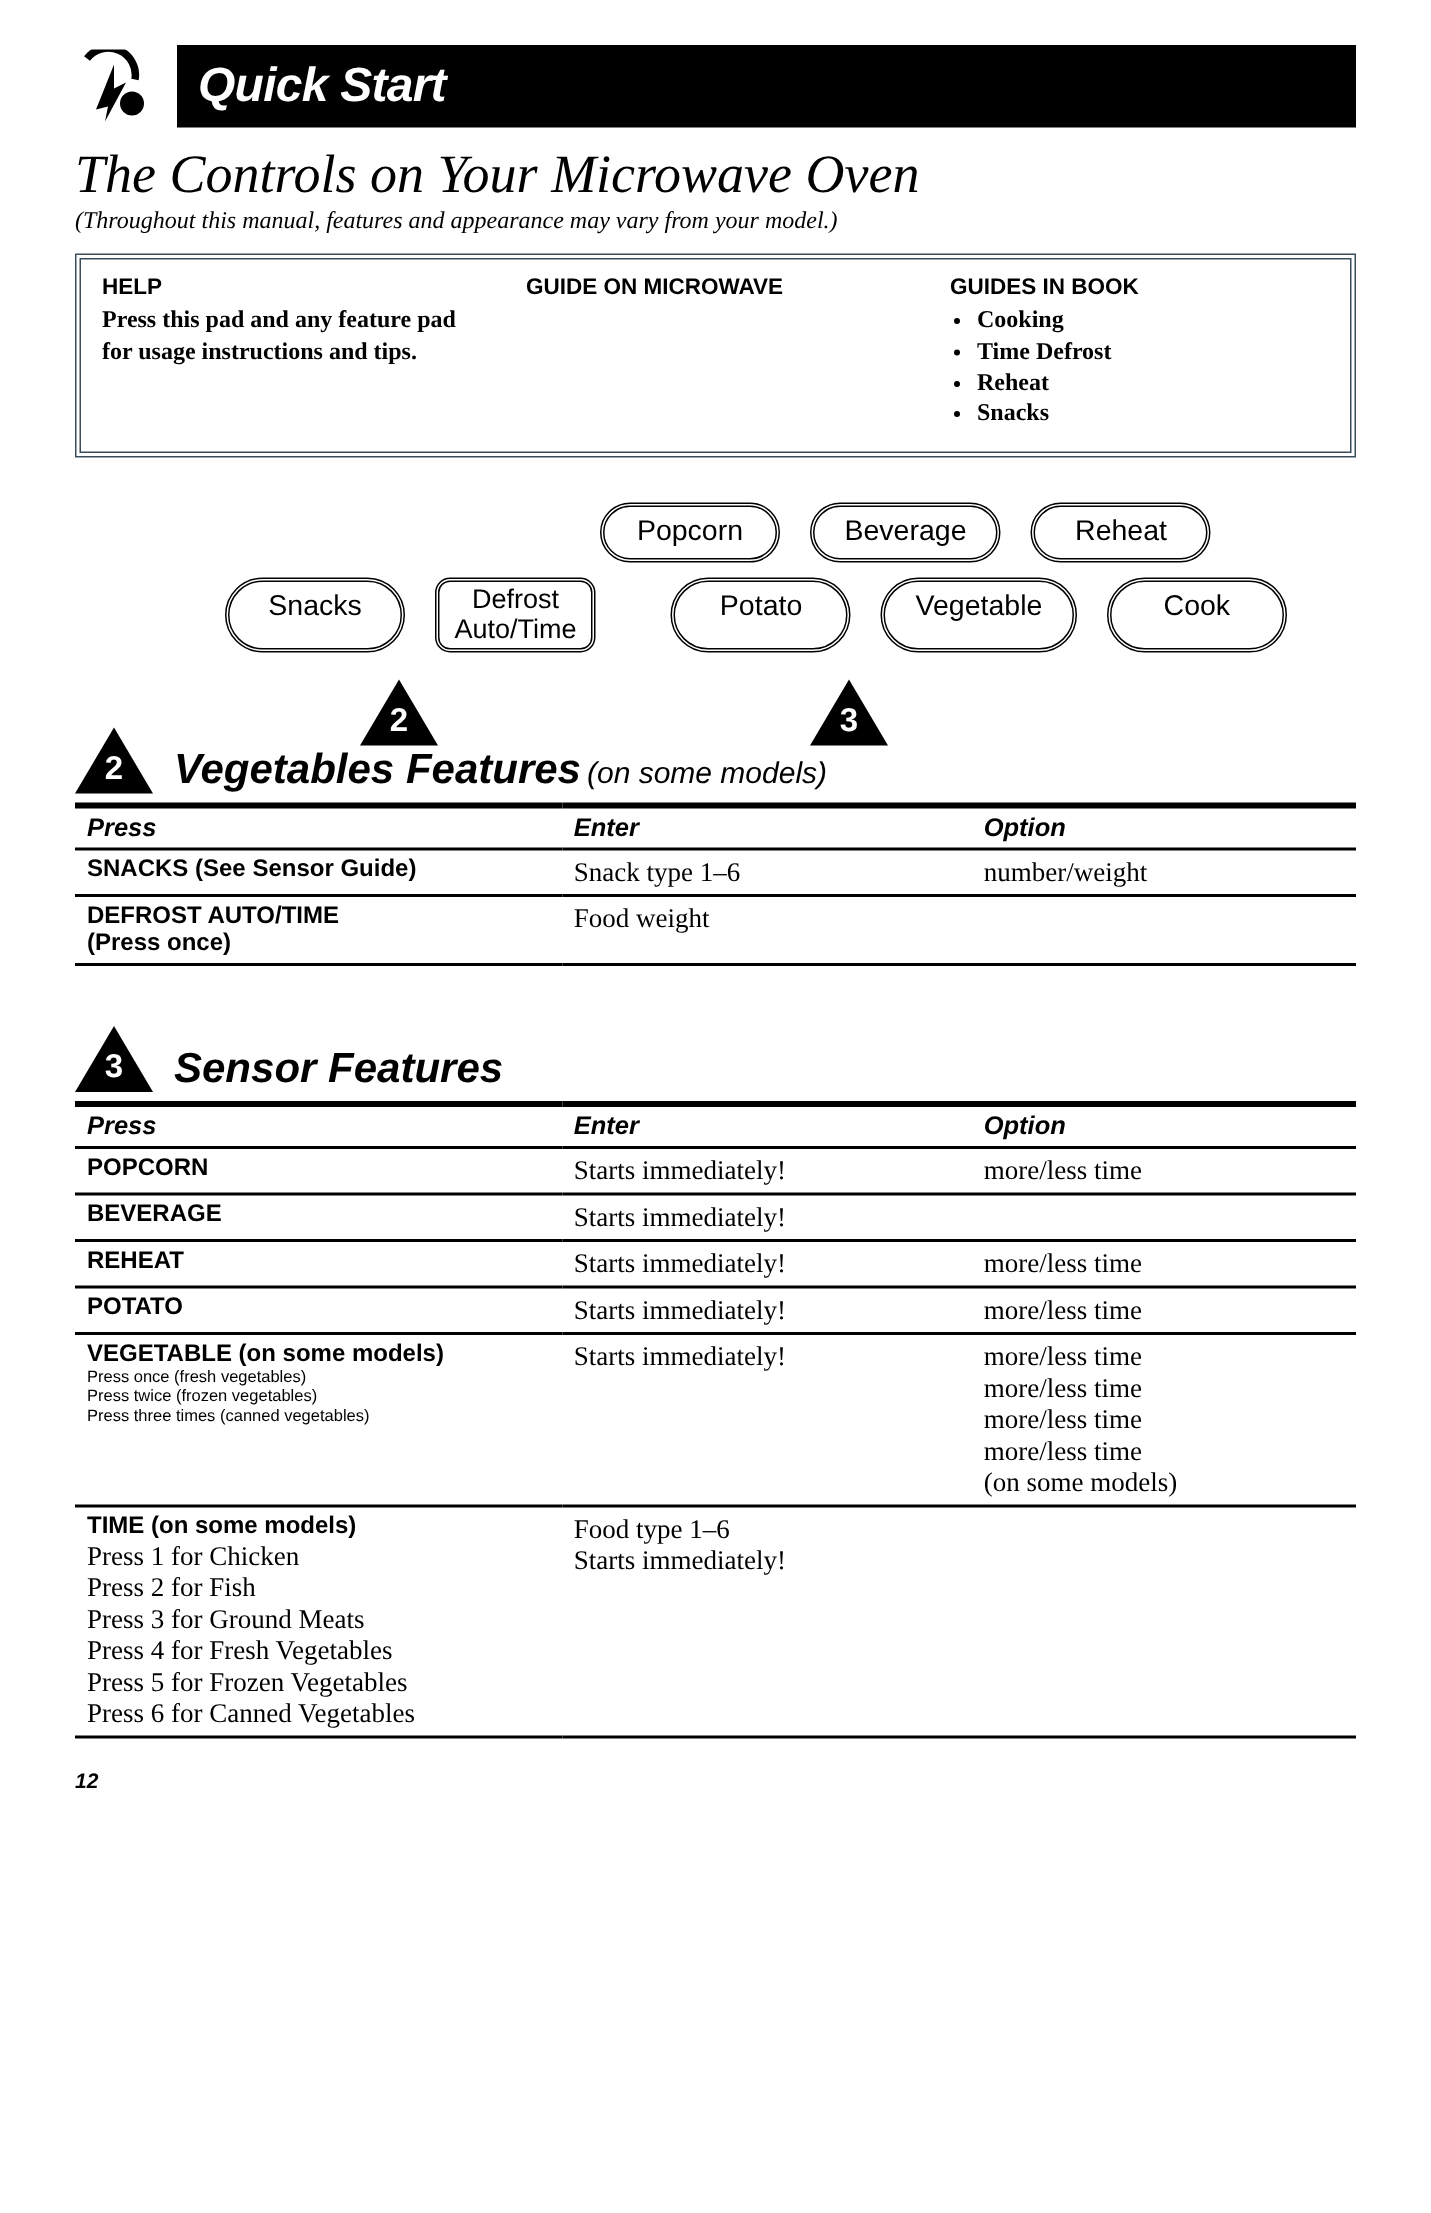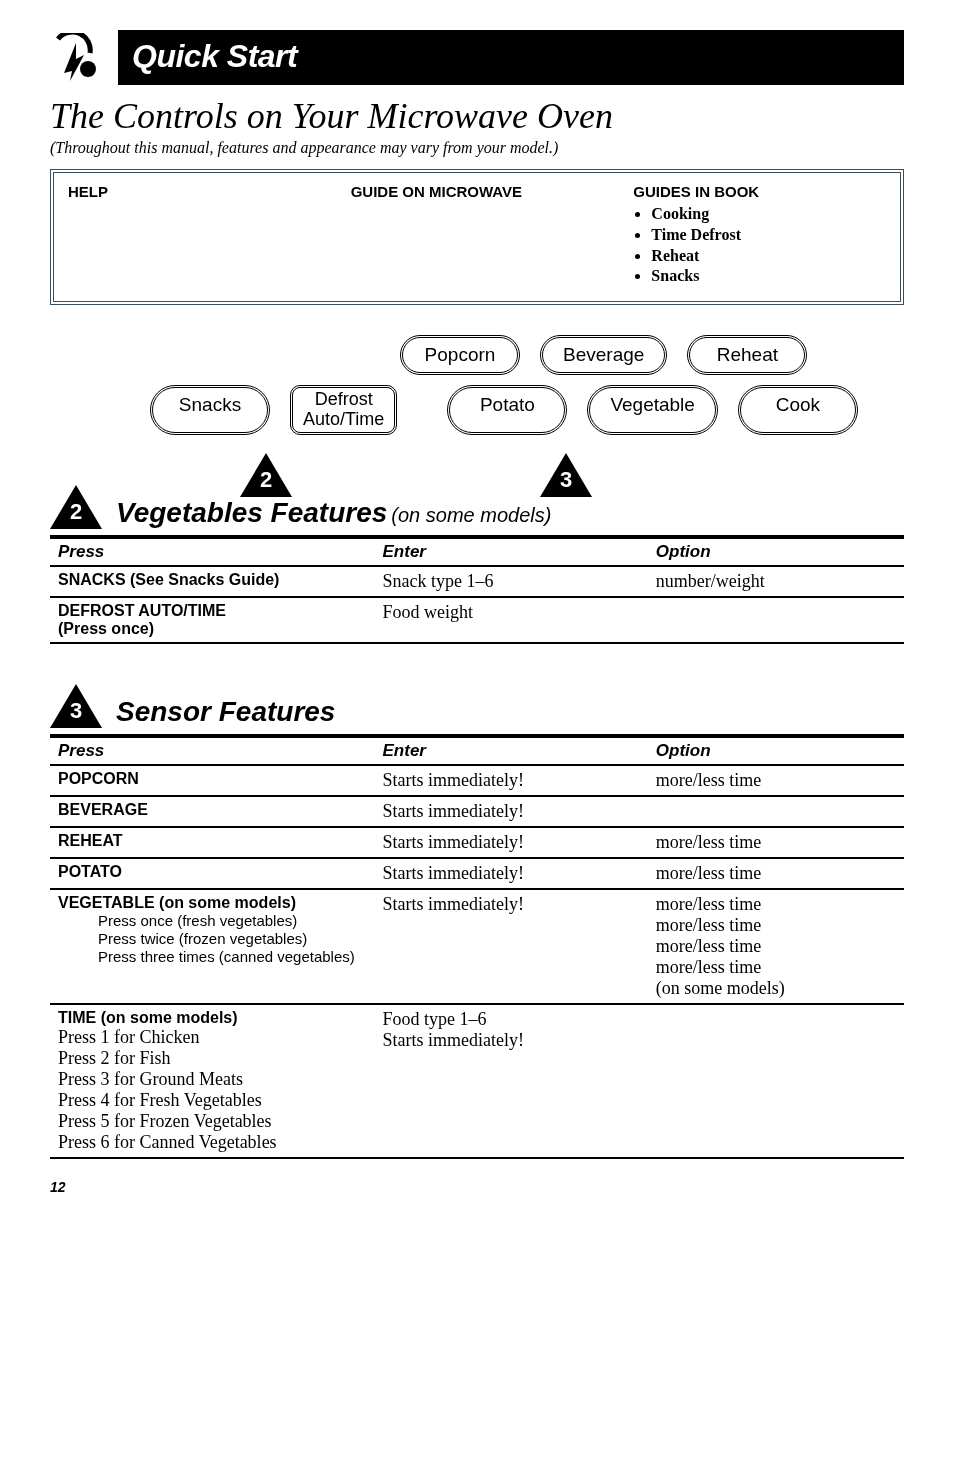--- a/index.html
+++ b/index.html
@@ -127,23 +127,22 @@
   table.feat td.first {
     font-family:"Arial Narrow",Arial,sans-serif;
     font-weight: bold;
     font-size: 16px;
     width: 38%;
   }
   table.feat td.mid { width: 32%; }
   table.feat .sublines {
     font-family:"Arial Narrow",Arial,sans-serif;
     font-weight:normal;
-    font-size:15px;
+    font-size:11px;
     line-height:1.2;
-    margin-left:40px;
   }
   table.feat .serif-sub { font-family:"Times New Roman",serif; font-size:18px; font-weight:normal; }
   .sensor-title-row { display:flex; align-items:flex-end; gap:14px; }
   .page-num { font-family:Arial,sans-serif; font-style:italic; font-weight:bold; font-size:14px; margin-top:20px; }
 
   .marker-2a { position:absolute; left:180px; top:118px; }
   .marker-3a { position:absolute; left:480px; top:118px; }
 </style>
 </head>
 <body>
@@ -158,20 +157,21 @@
     <span class="header-title">Quick Start</span>
   </div>
 </div>
 
 <div class="section-title">The Controls on Your Microwave Oven</div>
 <div class="section-sub">(Throughout this manual, features and appearance may vary from your model.)</div>
 
 <div class="guide-panel">
   <div class="guide-col">
     <div class="guide-head">HELP</div>
+    <div class="guide-body">Press this pad and any feature pad for usage instructions and tips.</div>
   </div>
   <div class="guide-col">
     <div class="guide-head">GUIDE ON MICROWAVE</div>
   </div>
   <div class="guide-col">
     <div class="guide-head">GUIDES IN BOOK</div>
     <div class="guide-body">
       <ul>
         <li>Cooking</li>
         <li>Time Defrost</li>
@@ -217,21 +217,21 @@
 </div>
 
 <table class="feat">
   <tbody>
       <tr>
     <th>Press</th>
     <th>Enter</th>
     <th>Option</th>
   </tr>
   <tr>
-    <td class="first">SNACKS (See Snacks Guide)</td>
+    <td class="first">SNACKS (See Sensor Guide)</td>
     <td class="mid">Snack type 1–6</td>
     <td>number/weight</td>
   </tr>
   <tr>
     <td class="first">
       <span>DEFROST AUTO/TIME</span><br><span>(Press once)</span>
     </td>
     <td class="mid">Food weight</td>
     <td></td>
   </tr>

